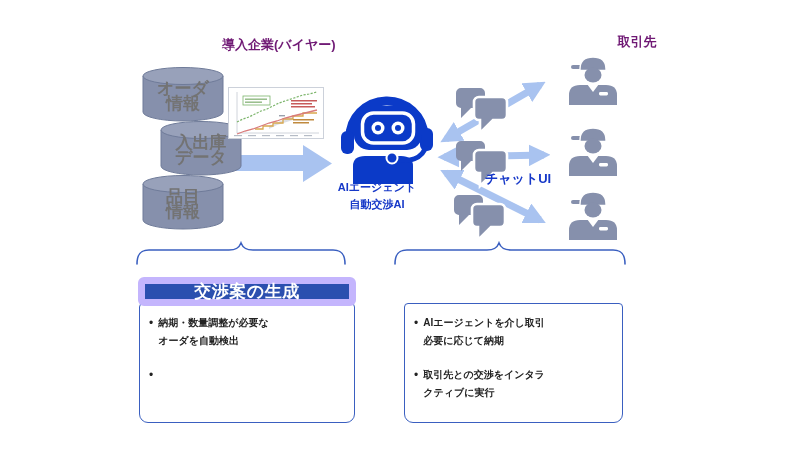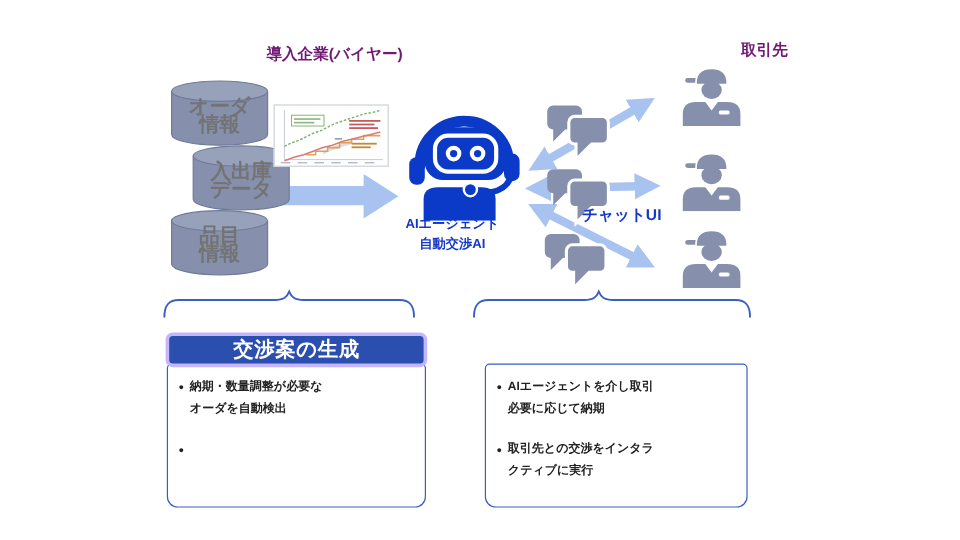--- a/index.html
+++ b/index.html
@@ -19,21 +19,21 @@
   }
   .chat-ui-label { color:#1638C8; font-size:13px; font-weight:bold; white-space:nowrap; }
   .panel { position:absolute; top:277px; height:146px; }
   .panel-body {
     position:absolute; top:26px; left:1px; right:1px; bottom:0;
     background:#ffffff; border:1.4px solid #3A5FC0; border-radius:4px 4px 9px 9px;
     padding:10px 6px 0 9px; box-sizing:border-box;
   }
   .panel-header {
     position:absolute; top:0; left:0; right:0; height:29px; z-index:2;
-    background:#2B4FAF; border:3px solid #c4b5fd; border-radius:6px;
+    background:#2B4FAF; border:7px solid #c4b5fd; border-radius:6px;
     color:#ffffff; font-size:17px; font-weight:bold; letter-spacing:0.5px;
     display:flex; align-items:center; justify-content:center; box-sizing:border-box;
   }
   .bullet { display:flex; gap:5px; margin-bottom:16px; }
   .bullet-dot { font-size:12px; color:#222222; line-height:18px; }
   .bullet-text {
     font-size:10px; font-weight:600; color:#222222; line-height:18px; white-space:pre-line;
   }
   svg { display:block; }
 </style>

